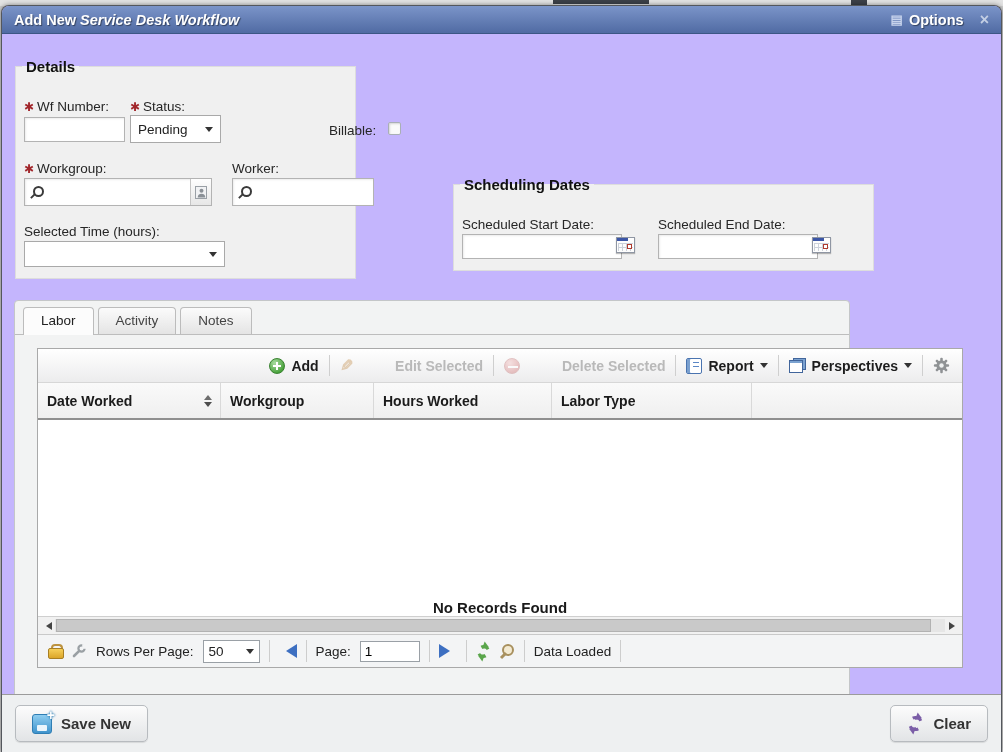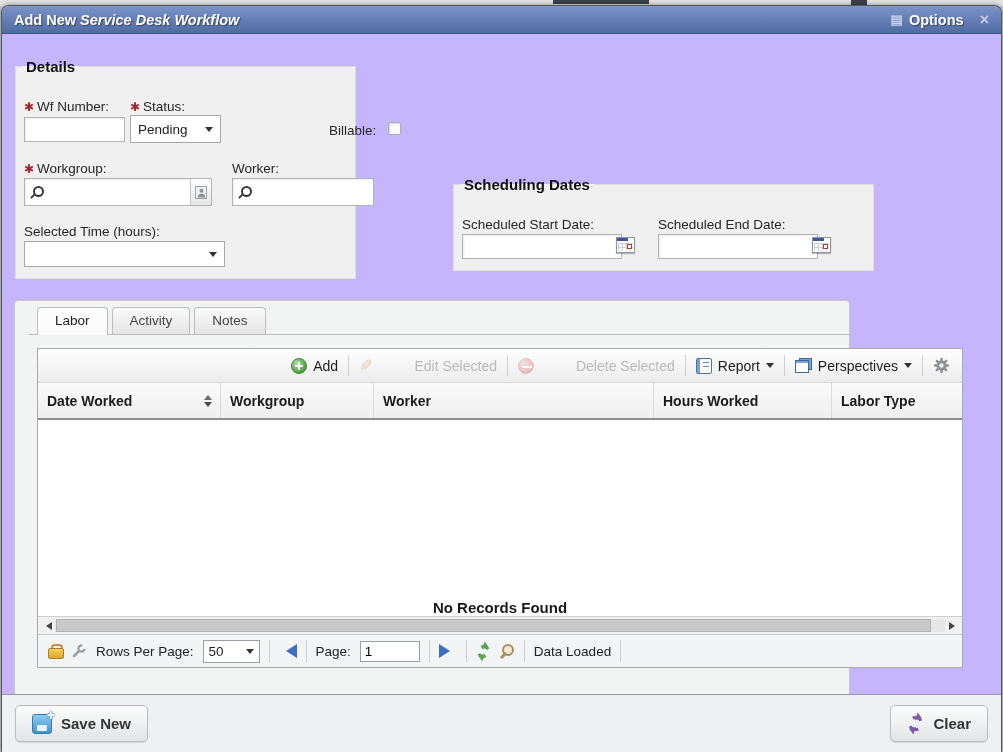--- a/index.html
+++ b/index.html
@@ -53,32 +53,32 @@
   .cal{position:absolute;width:19px;height:16px;background:#fdfdfd;border:1px solid #8f96a3;
     box-shadow:0 1px 1px rgba(0,0,0,.25);cursor:pointer;}
   .cal::before{content:"";position:absolute;left:0;top:0;height:3px;width:62%;background:#3c56a6;}
   .cal::after{content:"";position:absolute;left:1px;right:1px;top:5px;bottom:1px;
     background:repeating-linear-gradient(to right,#ccd1da 0 1px,transparent 1px 4px),
                repeating-linear-gradient(to bottom,#ccd1da 0 1px,transparent 1px 4px);}
   .cal i{position:absolute;right:2px;top:6px;width:5px;height:5px;border:1px solid #b03a2e;background:#fff;z-index:1;}
 
   
   .tabpanel{position:absolute;left:12px;top:294px;width:836px;height:398px;background:#f2f3f3;
-    border:1px solid #c4c6c8;border-radius:4px;padding-left:14px;}
+    border:1px solid #c4c6c8;border-radius:4px;}
   .tabstrip{display:flex;align-items:flex-end;height:34px;padding:0 0 0 8px;border-bottom:1px solid #bdbdbd;}
   .tab{padding:5px 17px 6px;font-size:13.5px;color:#444;background:linear-gradient(#fbfbfb,#e4e4e4);
     border:1px solid #bcbcbc;border-bottom:none;border-radius:4px 4px 0 0;margin-right:4px;cursor:pointer;}
   .tab.active{background:#fcfcfc;color:#222;margin-bottom:-1px;padding-bottom:7px;position:relative;z-index:1;}
 
   
   .grid{position:absolute;left:22px;top:47px;width:926px;height:320px;border:1px solid #a9a9a9;
     background:#fff;display:flex;flex-direction:column;overflow:hidden;}
   .gtoolbar{height:34px;flex:0 0 auto;background:linear-gradient(#ffffff,#ececed);border-bottom:1px solid #d7d7d7;
     display:flex;justify-content:flex-end;align-items:center;gap:10px;padding:0 12px;}
-  .titem{display:flex;align-items:center;gap:6px;font-size:14px;color:#1d1d1d;cursor:pointer;white-space:nowrap;}
+  .titem{display:flex;align-items:center;gap:6px;font-size:14px;color:#1d1d1d;cursor:pointer;white-space:nowrap;font-weight:bold;}
   .titem.disabled{color:#b9b9b9;cursor:default;gap:42px;}
   .titem.disabled .ic{opacity:.5;}
   .vsep{width:1px;height:21px;background:#cfcfcf;flex:0 0 auto;}
   .add-ic{width:16px;height:16px;border-radius:50%;border:1px solid #398230;position:relative;
     background:radial-gradient(circle at 35% 30%,#a9dca1,#47a13a 75%);}
   .add-ic::before{content:"";position:absolute;left:3px;top:6px;width:8px;height:2px;background:#fff;}
   .add-ic::after{content:"";position:absolute;left:6px;top:3px;width:2px;height:8px;background:#fff;}
   .edit-ic::before{content:"✎";font-size:16px;color:#cda36f;display:inline-block;transform:scaleX(-1);}
   .del-ic{width:16px;height:16px;border-radius:50%;border:1px solid #c98b8b;position:relative;
     background:radial-gradient(circle at 35% 30%,#f2c9c9,#d98a8a 75%);}
@@ -268,23 +268,20 @@
           <div class="hcell" style="width:183px;">
             <span>Date Worked</span>
             <span class="sort">
                 <span class="up"></span>
                 <span class="dn"></span>
               </span>
           </div>
           <div class="hcell" style="width:153px;">
               <span>Workgroup</span>
             </div>
-          <div class="hcell" style="width:280px;">
-              <span>Worker</span>
-            </div>
           <div class="hcell" style="width:178px;">
               <span>Hours Worked</span>
             </div>
           <div class="hcell" style="width:200px;">
               <span>Labor Type</span>
             </div>
         </div>
 
         <div class="gbody">
           <span class="norecords">No Records Found</span>

